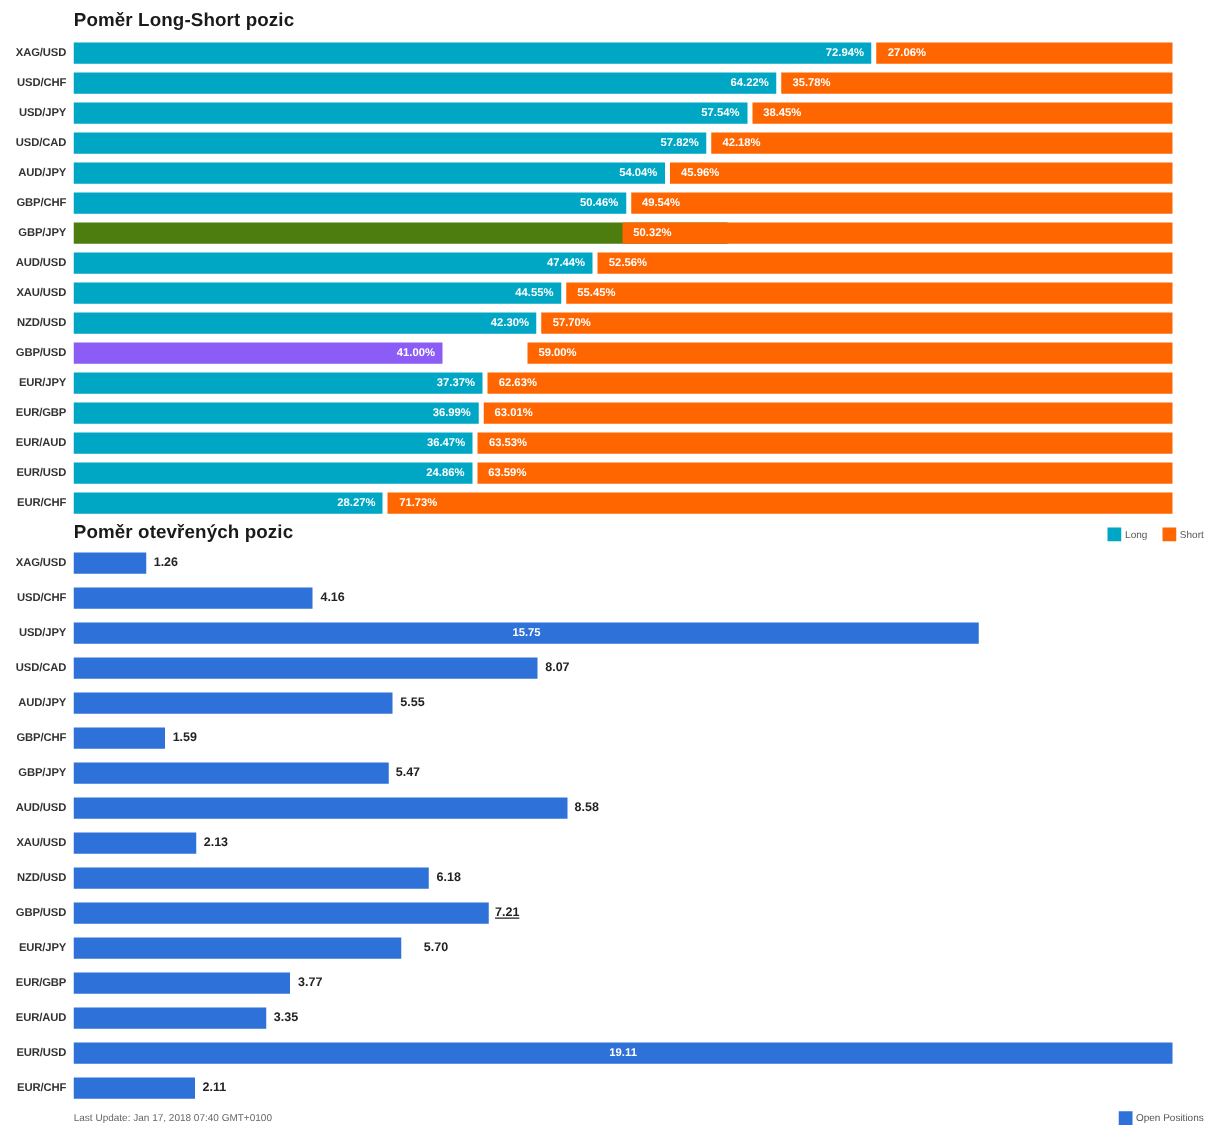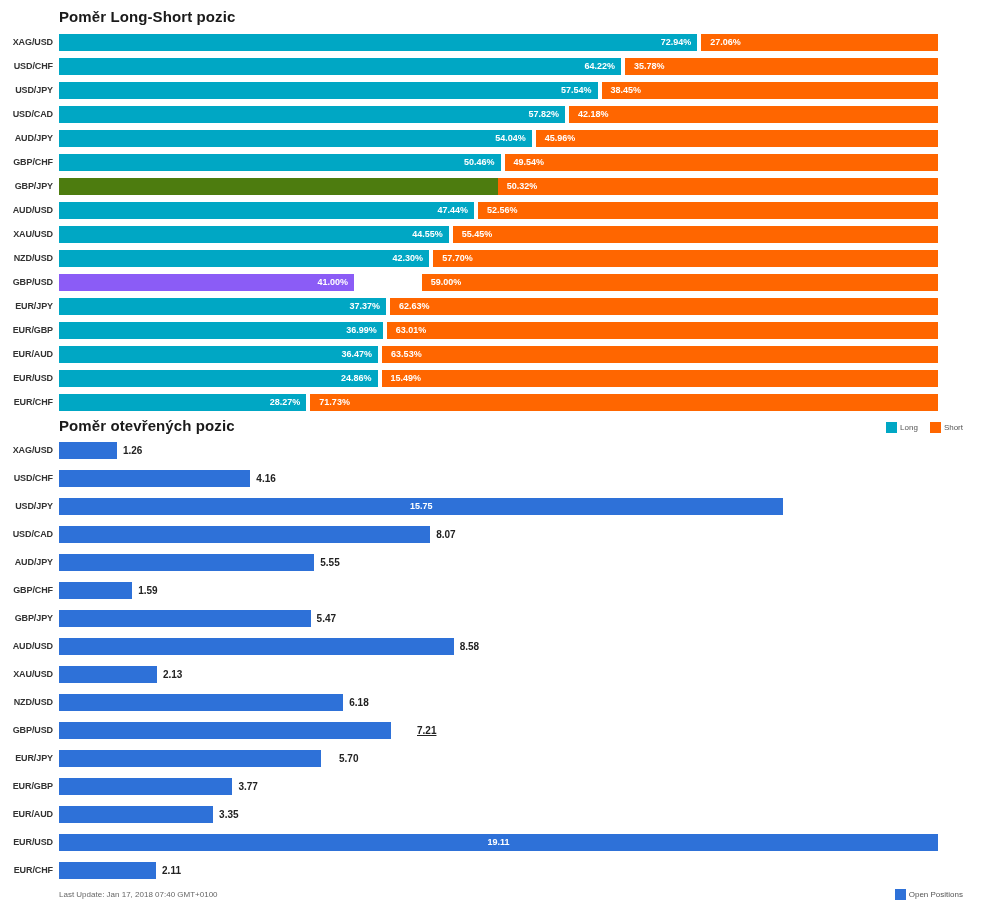--- a/index.html
+++ b/index.html
@@ -264,21 +264,21 @@
         <div class="bar bar-short" style="left: 382.113px; width: 555.888px; background: rgb(255, 102, 0);">
           <span class="bar-val val-inside-left">63.53%</span>
         </div>
       </div>
       <div class="row">
         <div class="cat-label">EUR/USD</div>
         <div class="bar bar-long" style="left: 59px; width: 318.587px; background: rgb(0, 167, 196);">
           <span class="bar-val val-inside-right">24.86%</span>
         </div>
         <div class="bar bar-short" style="left: 381.587px; width: 556.413px; background: rgb(255, 102, 0);">
-          <span class="bar-val val-inside-left">15.49%</span>
+          <span class="bar-val val-inside-left">63.59%</span>
         </div>
       </div>
       <div class="row">
         <div class="cat-label">EUR/CHF</div>
         <div class="bar bar-long" style="left: 59px; width: 247.363px; background: rgb(0, 167, 196);">
           <span class="bar-val val-inside-right">28.27%</span>
         </div>
         <div class="bar bar-short" style="left: 310.363px; width: 627.638px; background: rgb(255, 102, 0);">
           <span class="bar-val val-inside-left">71.73%</span>
         </div>
@@ -345,21 +345,21 @@
         <span class="bar-val val-outside" style="left: 162.973px;">2.13</span>
         <div class="bar bar-open" style="left: 59px; width: 97.9733px; background: rgb(46, 113, 216);"></div>
       </div>
       <div class="row">
         <div class="cat-label">NZD/USD</div>
         <span class="bar-val val-outside" style="left: 349.261px;">6.18</span>
         <div class="bar bar-open" style="left: 59px; width: 284.261px; background: rgb(46, 113, 216);"></div>
       </div>
       <div class="row">
         <div class="cat-label">GBP/USD</div>
-        <span class="bar-val val-outside" style="left: 417px; text-decoration: underline;">7.21</span>
+        <span class="bar-val val-outside" style="left: 396px; text-decoration: underline;">7.21</span>
         <div class="bar bar-open" style="left: 59px; width: 331.637px; background: rgb(46, 113, 216);"></div>
       </div>
       <div class="row">
         <div class="cat-label">EUR/JPY</div>
         <span class="bar-val val-outside" style="left: 339px;">5.70</span>
         <div class="bar bar-open" style="left: 59px; width: 262.182px; background: rgb(46, 113, 216);"></div>
       </div>
       <div class="row">
         <div class="cat-label">EUR/GBP</div>
         <span class="bar-val val-outside" style="left: 238.408px;">3.77</span>

